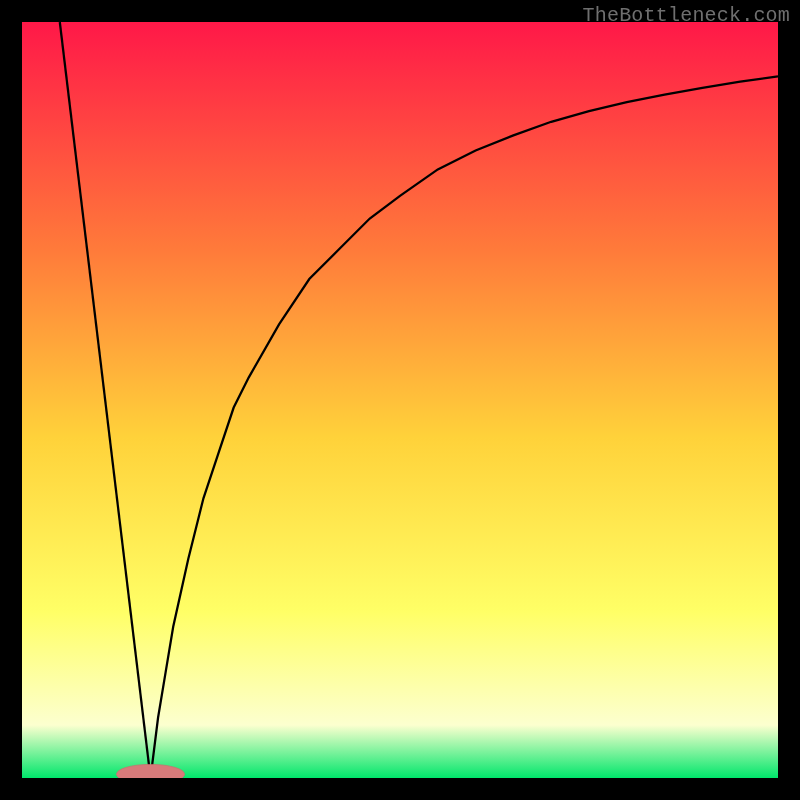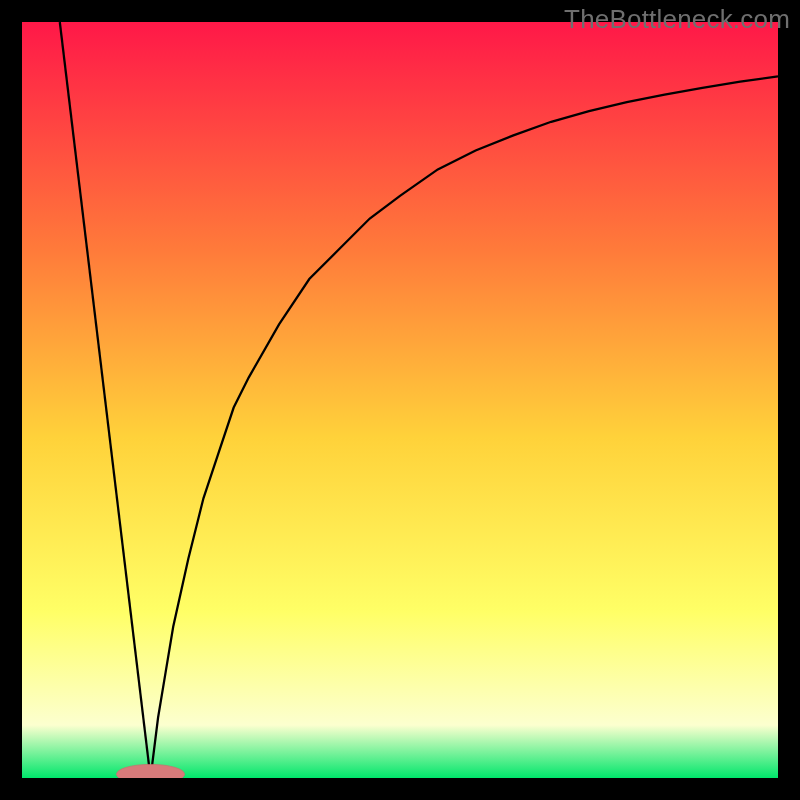--- a/index.html
+++ b/index.html
@@ -22,24 +22,25 @@
     left: 22px;
     top: 22px;
     width: 756px;
     height: 756px;
   }
   .watermark {
     position: absolute;
     top: 4px;
     right: 10px;
     color: #6f6f6f;
-    font-size: 26px;
+    font-size: 20px;
     font-weight: 500;
     letter-spacing: 0.2px;
     z-index: 10;
+    font-family: Liberation Mono, monospace;
   }
 </style>
 </head>
 <body>
 
 <div class="frame">
 
   <div class="watermark">TheBottleneck.com</div>
 
   <svg class="plot" viewBox="0 0 100 100" preserveAspectRatio="none">

